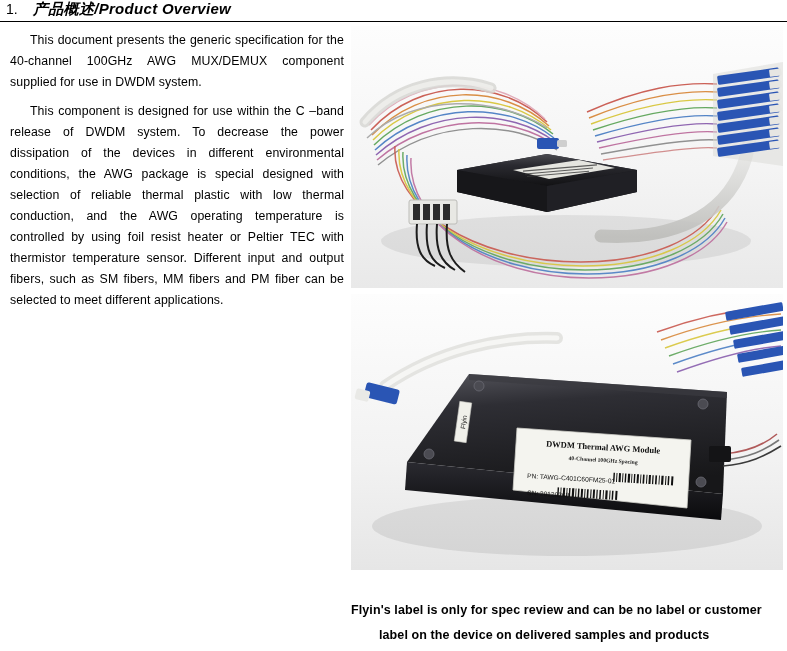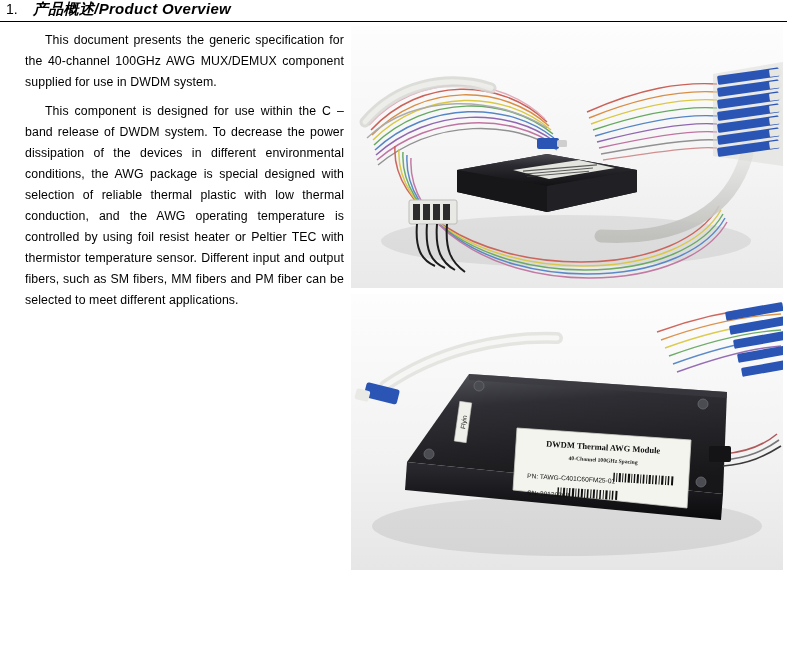--- a/index.html
+++ b/index.html
@@ -49,21 +49,21 @@
     position: absolute;
     left: 10px;
     top: 30px;
     width: 334px;
   }
   .para {
     font-size: 12.3px;
     line-height: 21px;
     text-align: justify;
     text-justify: inter-word;
-    margin: 0 0 8px 15px;
+    margin: 0 0 8px 0;
     text-indent: 20px;
     letter-spacing: 0.1px;
   }
 
   
   .photo {
     position: absolute;
     background: #ffffff;
     overflow: hidden;
   }
@@ -354,13 +354,15 @@
     <g stroke-width="1.6" fill="none">
       <path d="M372 160 C 398 158, 414 150, 426 140" stroke="#b05a5a"></path>
       <path d="M372 166 C 398 164, 414 156, 428 146" stroke="#777777"></path>
       <path d="M372 172 C 398 170, 414 162, 430 152" stroke="#3a3a3a"></path>
     </g>
     <rect x="358" y="152" width="22" height="16" rx="2" fill="#141416"></rect>
   </svg>
 </div>
 
 <div class="caption">
+  <span>Flyin's label is only for spec review and can be no label or customer</span>
+  <span class="line2">label on the device on delivered samples and products</span>
 </div>
 
 </body></html>

